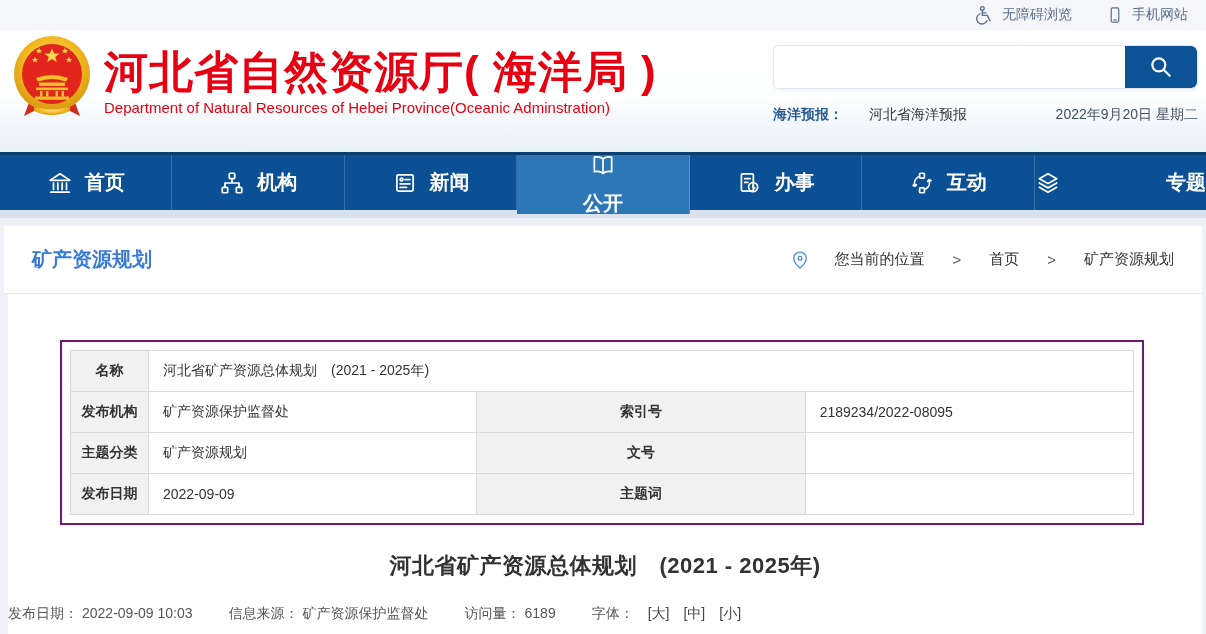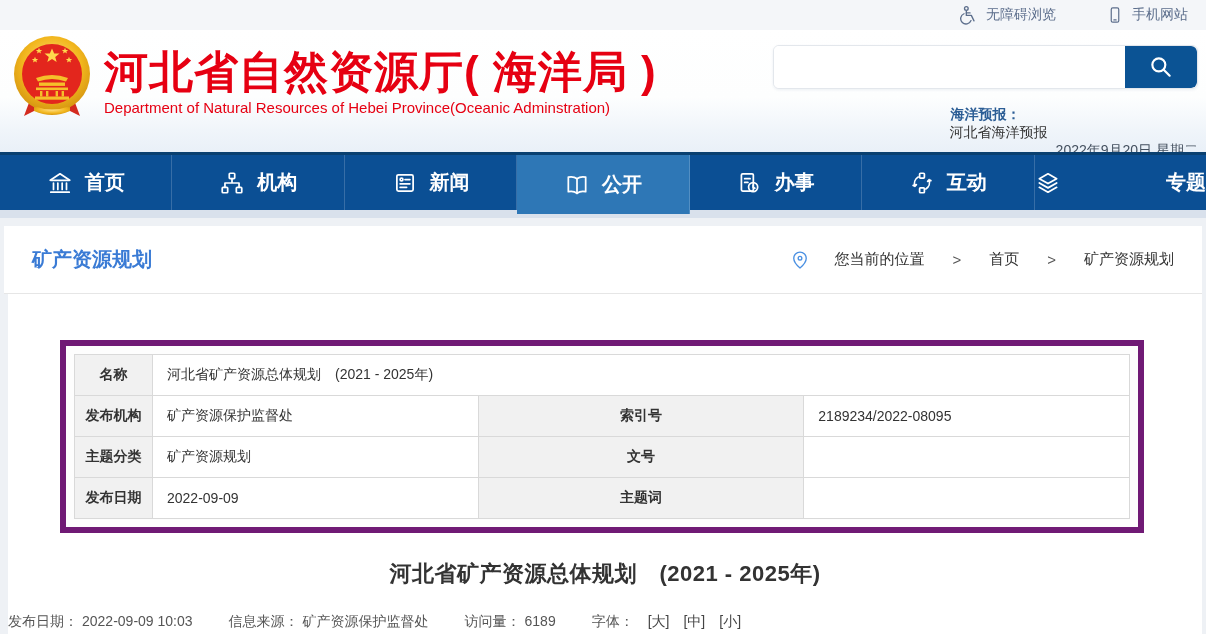--- a/index.html
+++ b/index.html
@@ -7,21 +7,21 @@
   body {
     font-family:"Liberation Sans","DejaVu Sans",sans-serif;
     background:#eef1f5;
     color:#333;
   }
 
   
   .topbar {
     height:30px; background:#f4f6f9;
     display:flex; align-items:center; justify-content:flex-end;
-    padding-right:18px; gap:50px;
+    padding-right:18px; gap:34px;
   }
   .toplink {
     display:flex; align-items:center; gap:8px;
     font-size:14px; color:#5c6e8c; cursor:pointer;
   }
 
   
   .header {
     position:relative; height:122px;
     background:linear-gradient(180deg,#ffffff 0%,#fdfefe 55%,#f0f5fa 82%,#e9f0f8 100%);
@@ -41,59 +41,59 @@
     border:1px solid #e3e7ec; border-radius:6px; overflow:hidden;
     box-shadow:0 1px 3px rgba(30,60,110,0.08);
   }
   .search-input { flex:1; border:none; outline:none; font-size:15px; padding:0 12px; }
   .search-btn {
     width:72px; background:#0b5394; border:none; cursor:pointer;
     display:flex; align-items:center; justify-content:center;
     border-radius:0 6px 6px 0;
   }
   .forecast-row {
-    display:flex; align-items:center; margin-top:17px; font-size:14px;flex-direction:column;
+    display:flex; align-items:center; margin-top:17px; font-size:14px;
   }
   .forecast-label { color:#2b5d95; font-weight:bold; }
   .forecast-link { color:#333; margin-left:26px; cursor:pointer; }
   .header-date { margin-left:auto; color:#44505f; }
 
   
   .nav {
     height:58px; background:#0b4f94; border-top:3px solid #0a4070;
     display:flex; position:relative;
   }
   .nav-item {
     flex:1; display:flex; align-items:center; justify-content:center; gap:12px;
     color:#fff; font-size:20px; font-weight:bold; cursor:pointer;
     border-right:1px solid rgba(255,255,255,0.18); height:100%;
   }
   .nav-item:last-child { border-right:none;justify-content:space-between; }
-  .nav-item.active { background:#2e77b6; height:calc(100% + 4px); z-index:2; }
+  .nav-item.active { background:#2e77b6; height:calc(100% + 4px); z-index:2;flex-direction:column; }
   .nav-item svg { flex:0 0 auto; }
   .nav-strip { height:8px; background:#d9e1ec; }
 
   
   .crumbbar {
     margin:8px 4px 0 4px; background:#fff; height:68px;
     border-bottom:1px solid #e6e6e6;
     display:flex; align-items:center; justify-content:space-between;
     padding:0 28px 0 28px;
   }
   .section-title { font-size:20px; font-weight:bold; color:#3a7bd5; }
   .crumb-right { display:flex; align-items:center; gap:24px; font-size:15px; color:#333; }
   .crumb-sep { color:#555; margin:0 4px; }
   .crumb-link { cursor:pointer; }
 
   
   .content {
     margin:0 4px 0 8px; background:#fff; height:368px; padding-top:46px;
   }
   .table-wrap {
-    margin:0 58px 0 52px; border:6px solid #701a75; background:#fdfdfd; padding:8px;
+    margin:0 58px 0 52px; border:2px solid #701a75; background:#fdfdfd; padding:8px;
   }
   table.meta-table { width:100%; border-collapse:collapse; table-layout:fixed; }
   .meta-table td {
     border:1px solid #d9d9d9; height:41px; font-size:14px; color:#333;
     background:#fff; padding:0 14px; overflow:hidden; white-space:nowrap;
   }
   .meta-table td.lbl {
     background:#f1f1f1; font-weight:bold; text-align:center; padding:0 4px;
   }
   .col-l1 { width:78px; } .col-v1 { width:346px; } .col-l2 { width:82px; }

